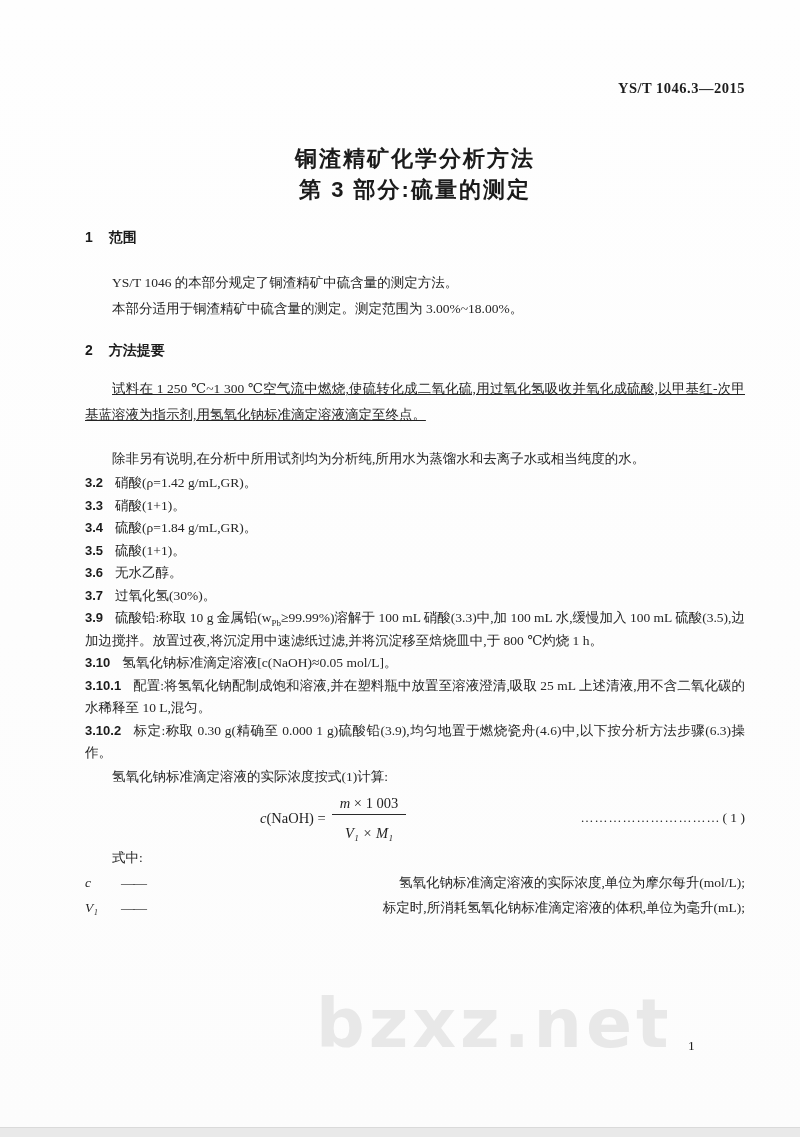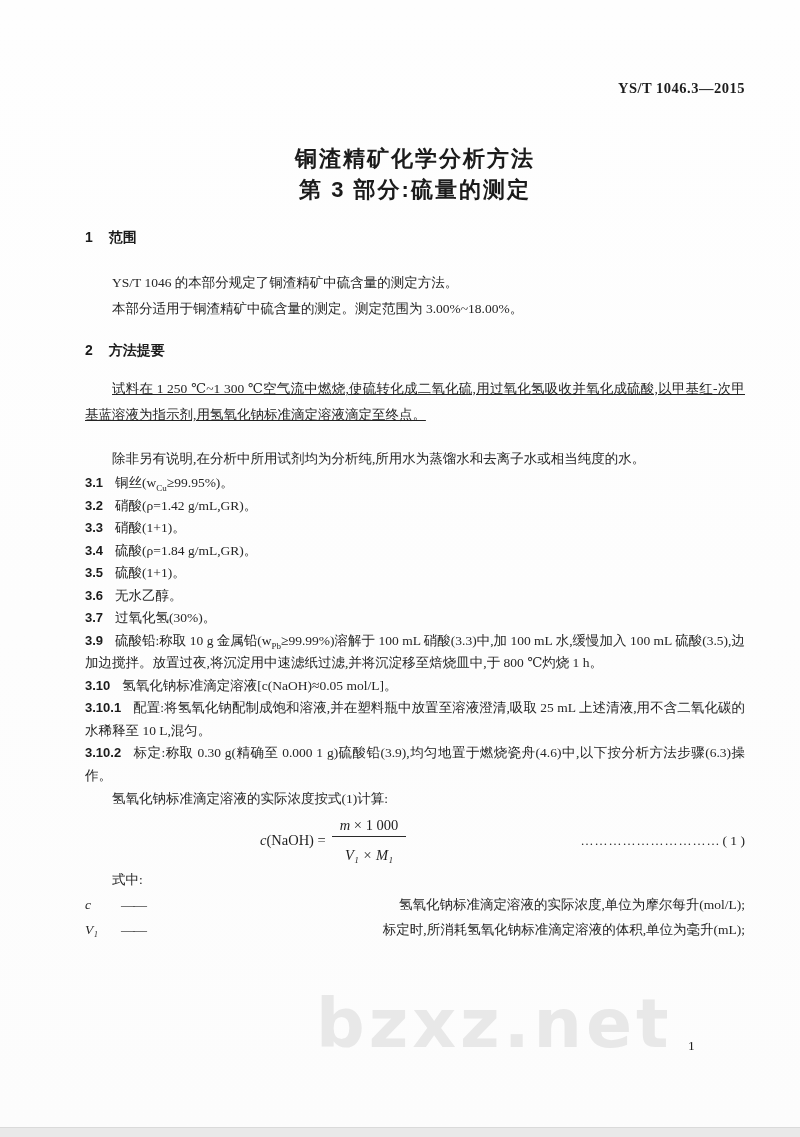--- a/index.html
+++ b/index.html
@@ -181,23 +181,20 @@
     <div class="sec-heading" id="sec2-heading">
       <span class="sec-num">2</span><span>方法提要</span>
     </div>
     <div class="para-group" id="sec2-para">
       <p class="para">试料在 1 250 ℃~1 300 ℃空气流中燃烧,使硫转化成二氧化硫,用过氧化氢吸收并氧化成硫酸,以甲基红-次甲基蓝溶液为指示剂,用氢氧化钠标准滴定溶液滴定至终点。</p>
     </div>
 
     <p class="para" id="sec3-intro">除非另有说明,在分析中所用试剂均为分析纯,所用水为蒸馏水和去离子水或相当纯度的水。</p>
 
     <p class="item">
-      <span class="num">3.1</span><span>铜丝(w</span><sub>Cu</sub><span>≥99.95%)。</span>
-    </p>
-    <p class="item">
       <span class="num">3.2</span><span>硝酸(ρ=1.42 g/mL,GR)。</span>
     </p>
     <p class="item">
       <span class="num">3.3</span><span>硝酸(1+1)。</span>
     </p>
     <p class="item">
       <span class="num">3.4</span><span>硫酸(ρ=1.84 g/mL,GR)。</span>
     </p>
     <p class="item">
       <span class="num">3.5</span><span>硫酸(1+1)。</span>
@@ -222,21 +219,21 @@
     </p>
 
     <p class="formula-intro">氢氧化钠标准滴定溶液的实际浓度按式(1)计算:</p>
 
     <div class="formula-row">
       <span class="formula-spacer"></span>
       <span class="formula">
         <span class="fvar">c</span>
           <span>(NaOH) =</span>
         <span class="frac">
-          <span class="fnum"><span class="fvar">m</span><span> × 1 000</span></span>
+          <span class="fnum"><span class="fvar">m</span><span> × 1 003</span></span>
           <span class="fden fvar">V₁ × M₁</span>
         </span>
       </span>
       <span class="formula-dots">…………………………</span>
       <span class="formula-eqno">( 1 )</span>
     </div>
 
     <p class="where-label">式中:</p>
 
     <div class="def-row">

